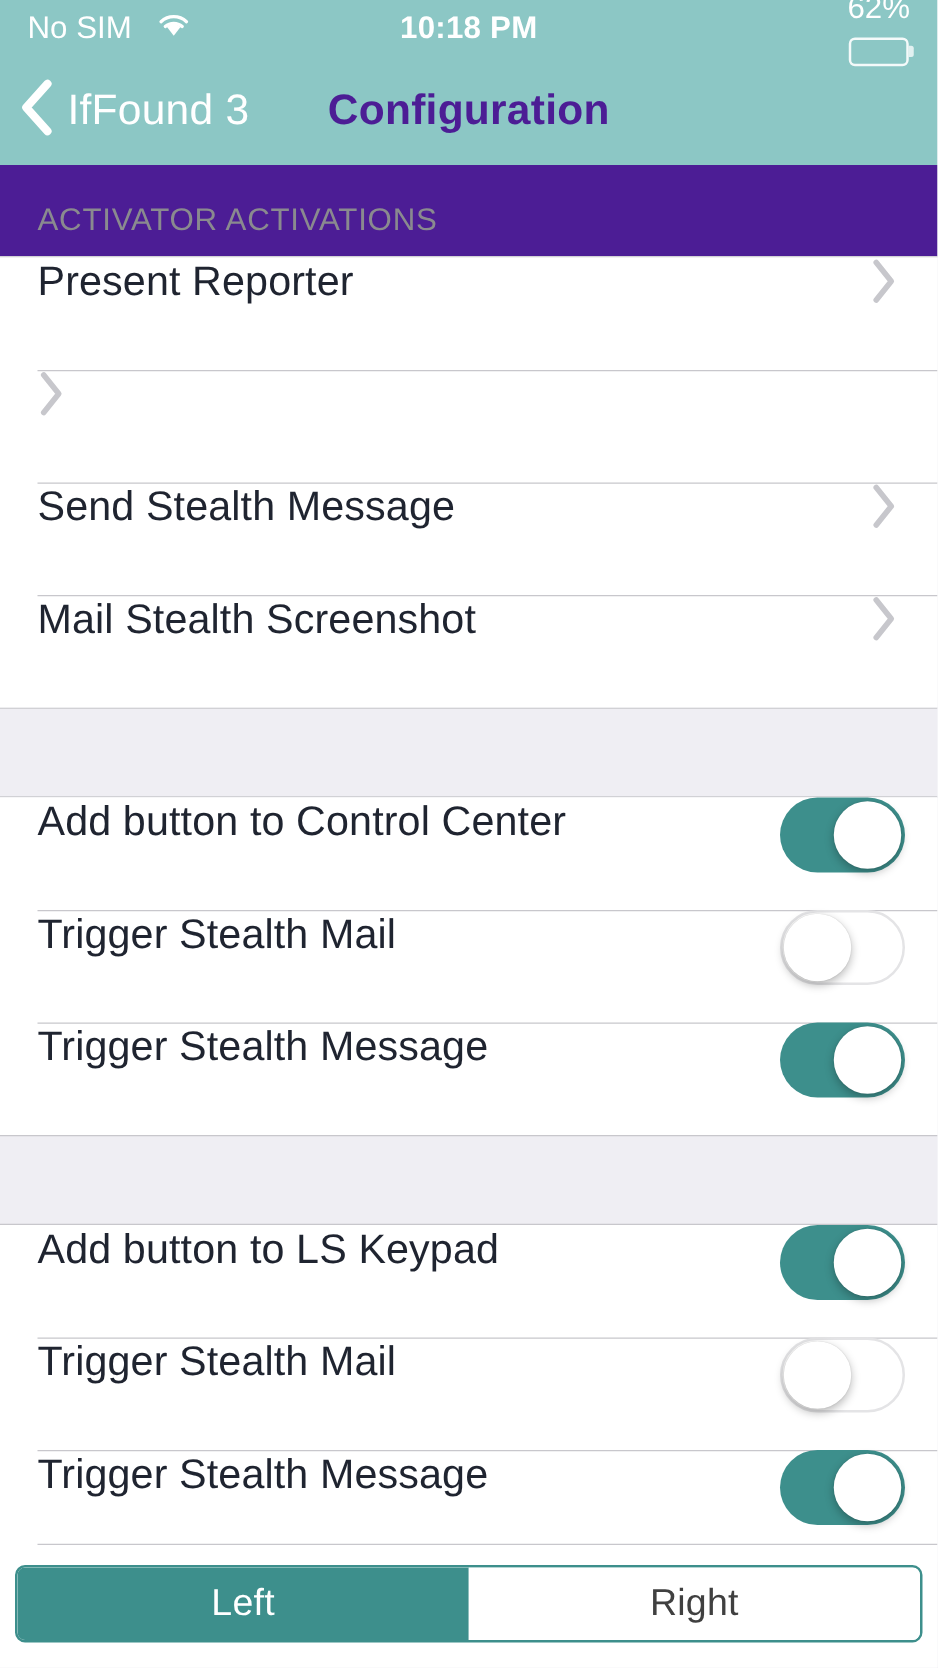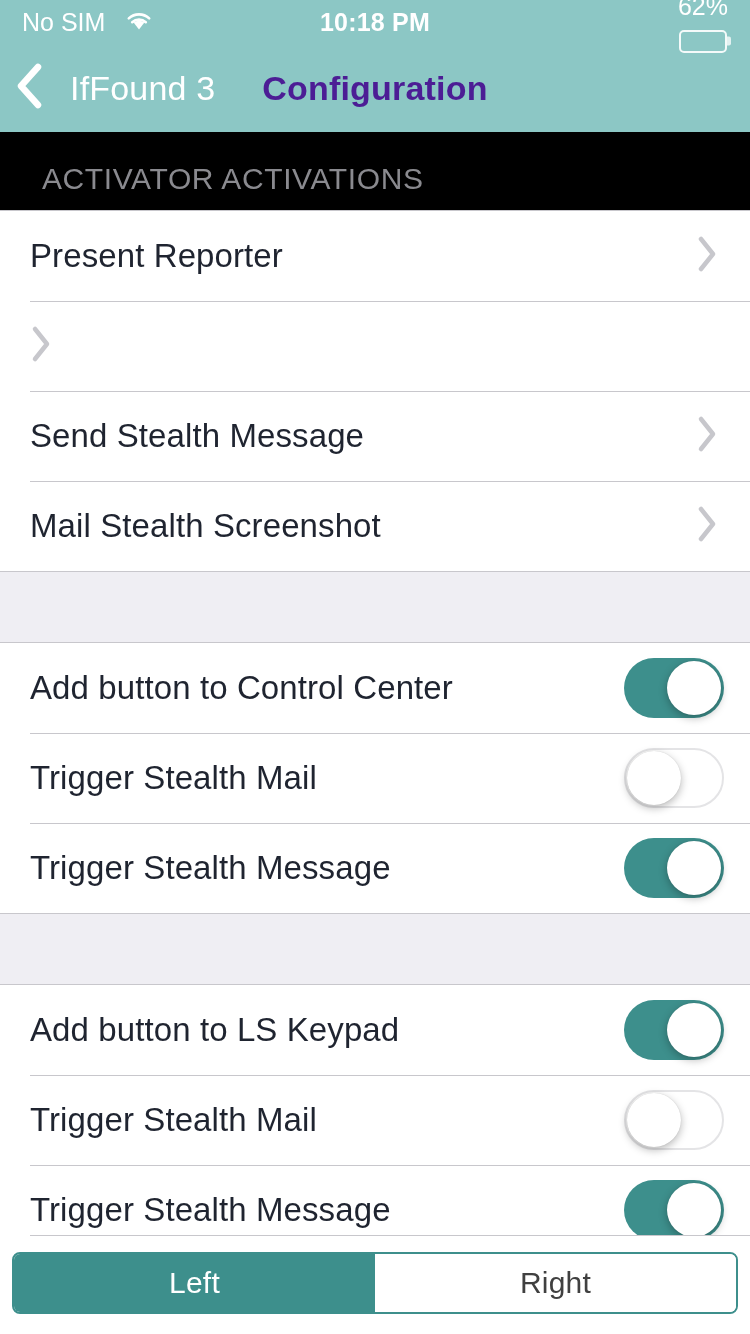--- a/index.html
+++ b/index.html
@@ -42,51 +42,51 @@
   }
   .battery-fill { height:100%; background:#FFCC00; border-radius:2px; }
 
   
   .navbar {
     height:88px; background:#8CC7C5;
     display:flex; align-items:center;
     position:relative; color:#ffffff;
   }
   .back-btn {
-    display:flex; align-items:center; gap:26px;
+    display:flex; align-items:center; gap:10px;
     padding-left:14px; cursor:pointer; position:relative; z-index:2;
   }
   .back-chevron { display:block; }
   .back-label { font-size:34px; color:#ffffff; letter-spacing:.2px; }
   .nav-title {
     position:absolute; left:0; right:0; text-align:center;
     font-size:34px; font-weight:bold; color:#4c1d95;
     letter-spacing:.2px; pointer-events:none;
   }
 
   
   .table { background:#EFEEF3; }
 
   .section-header {
-    background:#000000;
-    padding:30px 30px 14px 42px;
-    font-size:30px; color:#8A8A8F;
+    background:#4c1d95;
+    padding:30px 30px 14px 30px;
+    font-size:25px; color:#8A8A8F;
     letter-spacing:.6px;
   }
   .section-gap {
     background:#EFEEF3; height:72px;
     border-top:1px solid #C8C7CC;
     border-bottom:1px solid #C8C7CC;
   }
   .group { background:#ffffff; border-top:1px solid #C8C7CC; }
   .group.no-top { border-top:none; }
 
   .row {
     position:relative; background:#ffffff;
-    height:90px; display:flex; align-items:center;
+    height:90px; display:flex; 
     padding:0 26px 0 30px; cursor:pointer;
   }
   .row + .row::before {
     content:""; position:absolute; left:30px; right:0; top:0;
     height:1px; background:#C8C7CC;
   }
   .row-label {
     font-size:33px; color:#1F2430; letter-spacing:.1px;
     flex:1; white-space:nowrap;
   }

